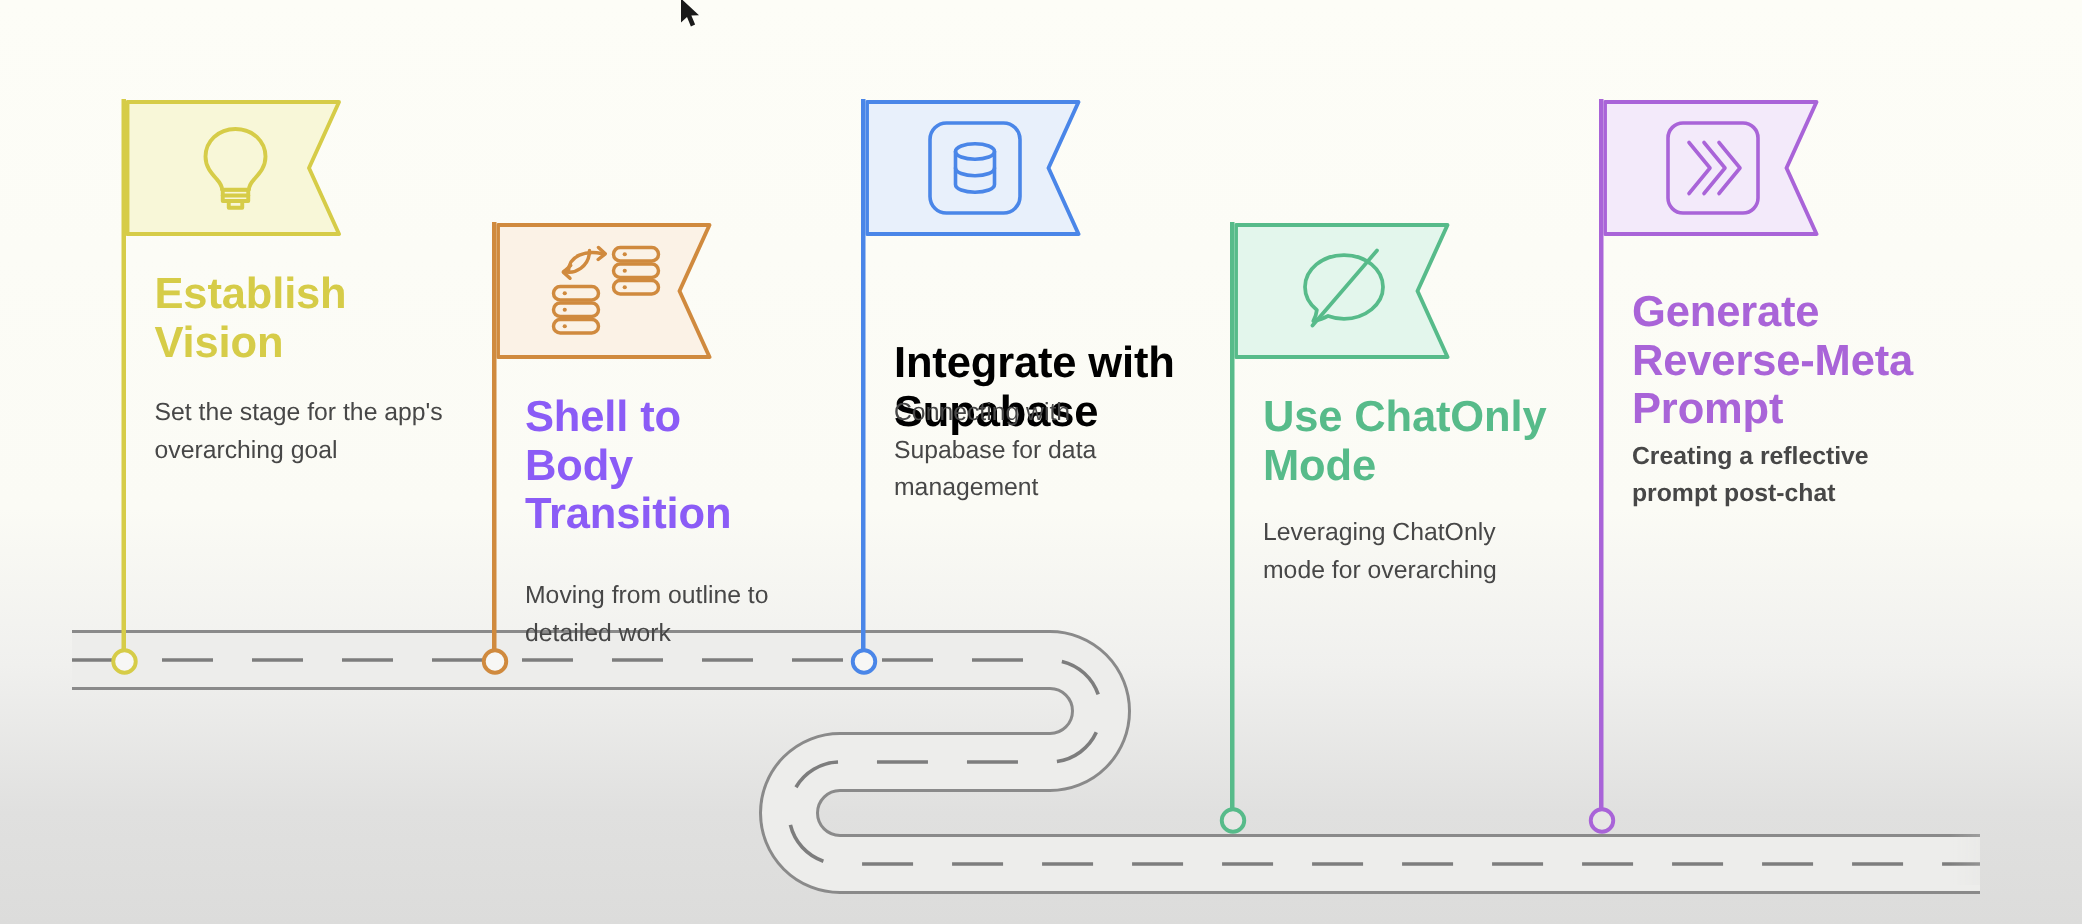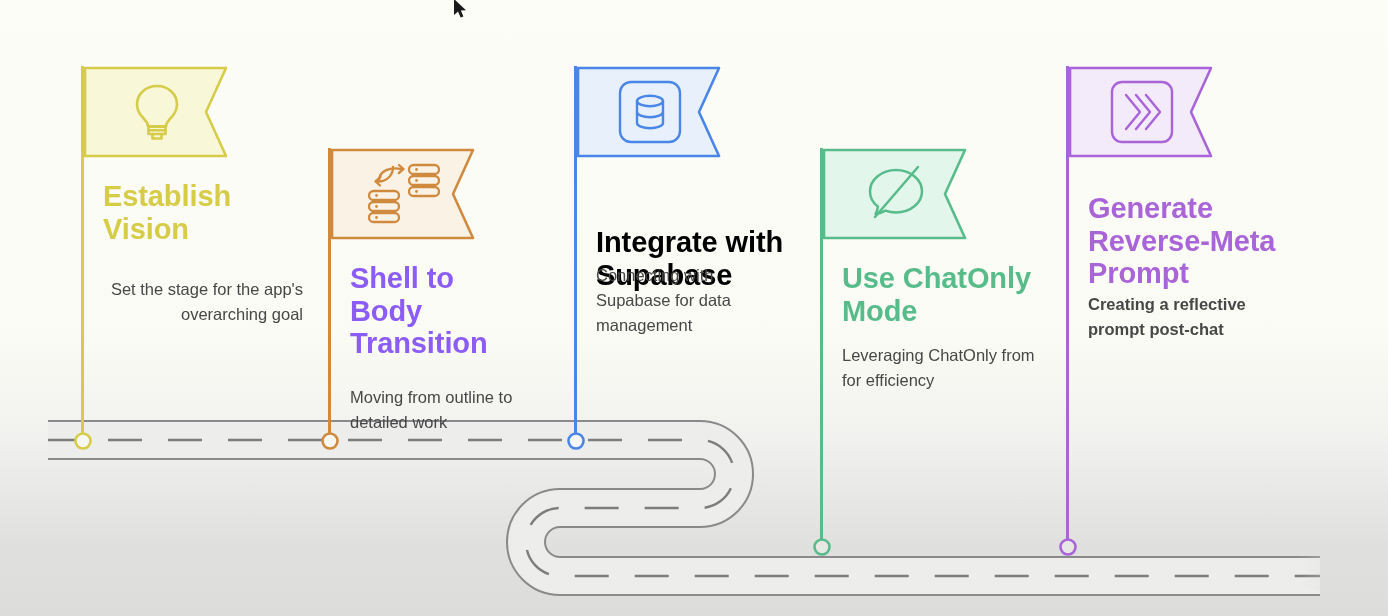--- a/index.html
+++ b/index.html
@@ -151,21 +151,21 @@
     </div>
     <div class="flag-icon">
       <svg width="56" height="62" viewBox="0 0 56 62" fill="none" stroke="#d6cc48" stroke-width="2.6" stroke-linecap="round" stroke-linejoin="round">
         <path d="M28 5 C16.4 5 8 13.4 8 23.4 C8 30.4 12 34.6 15.6 38.6 C17.8 41 19 43 19 45.4 L37 45.4 C37 43 38.2 41 40.4 38.6 C44 34.6 48 30.4 48 23.4 C48 13.4 39.6 5 28 5 Z"></path>
         <path d="M19.5 45.6 L36.5 45.6 L36.5 53 L19.5 53 Z"></path>
         <path d="M19.5 49.3 L36.5 49.3"></path>
         <path d="M23.5 53 L23.5 57.5 L32.5 57.5 L32.5 53"></path>
       </svg>
     </div>
     <div class="m-title" style="top:114px; color:#d6cc48; width:150px;">Establish Vision</div>
-    <div class="m-desc" style="top:211px; width:200px;text-align:right;">Set the stage for the app's overarching goal</div>
+    <div class="m-desc" style="top:197px; width:200px;">Set the stage for the app's overarching goal</div>
   </div>
   <svg style="position:absolute; left:70px; top:428px;" width="26" height="26">
     <circle cx="13" cy="13" r="7.5" fill="#f7f7f5" stroke="#d6cc48" stroke-width="2.6"></circle>
   </svg>
 
   <div class="milestone" style="left:328px; top:148px; width:260px;">
     <div class="pole" style="height:292px; background:#d08a3e;"></div>
     <div class="flag">
       <svg width="145" height="92" viewBox="0 0 145 92">
         <path d="M1,2 L142,2 L122,46 L142,90 L1,90 Z" fill="#fbf2e6" stroke="#d08a3e" stroke-width="2.6" stroke-linejoin="round"></path>
@@ -234,21 +234,21 @@
         <path d="M1,2 L142,2 L122,46 L142,90 L1,90 Z" fill="#e3f6ec" stroke="#57bb8a" stroke-width="2.6" stroke-linejoin="round"></path>
       </svg>
     </div>
     <div class="flag-icon">
       <svg width="68" height="64" viewBox="0 0 68 64" fill="none" stroke="#57bb8a" stroke-width="2.5" stroke-linecap="round" stroke-linejoin="round">
         <path d="M34 8 C19.6 8 8 17.6 8 29.4 C8 35.4 11 40.8 15.9 44.6 C15.4 48.6 13.6 52 13.6 52 C13.6 52 19.4 51 23.4 48.6 C26.6 49.8 30.2 50.5 34 50.5 C48.4 50.5 60 40.9 60 29.4 C60 17.6 48.4 8 34 8 Z"></path>
         <path d="M13 55 L56 5"></path>
       </svg>
     </div>
     <div class="m-title" style="top:114px; color:#57bb8a; width:195px;">Use ChatOnly Mode</div>
-    <div class="m-desc" style="top:195px; width:200px;">Leveraging ChatOnly from for efficiency</div>
+    <div class="m-desc" style="top:195px; width:200px;">Leveraging ChatOnly mode for overarching</div>
   </div>
   <svg style="position:absolute; left:809px; top:534px;" width="26" height="26">
     <circle cx="13" cy="13" r="7.5" fill="#e7e7e5" stroke="#57bb8a" stroke-width="2.6"></circle>
   </svg>
 
   <div class="milestone" style="left:1066px; top:66px; width:260px;">
     <div class="pole" style="height:480px; background:#a964d8;"></div>
     <div class="flag">
       <svg width="145" height="92" viewBox="0 0 145 92">
         <path d="M1,2 L142,2 L122,46 L142,90 L1,90 Z" fill="#f3eafa" stroke="#a964d8" stroke-width="2.6" stroke-linejoin="round"></path>

